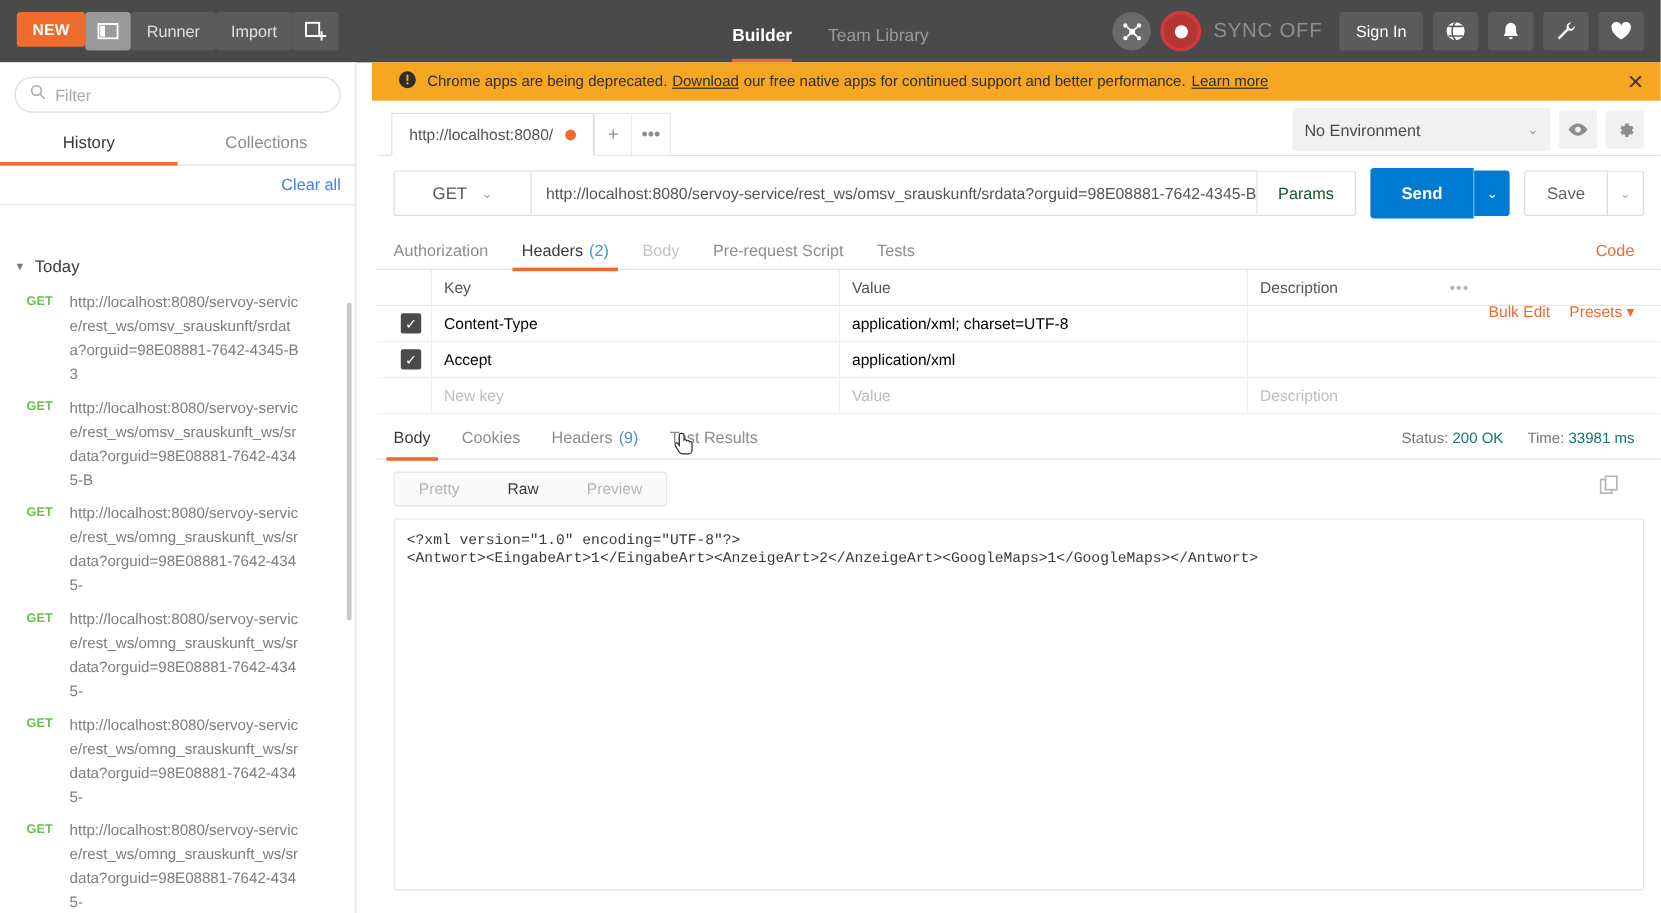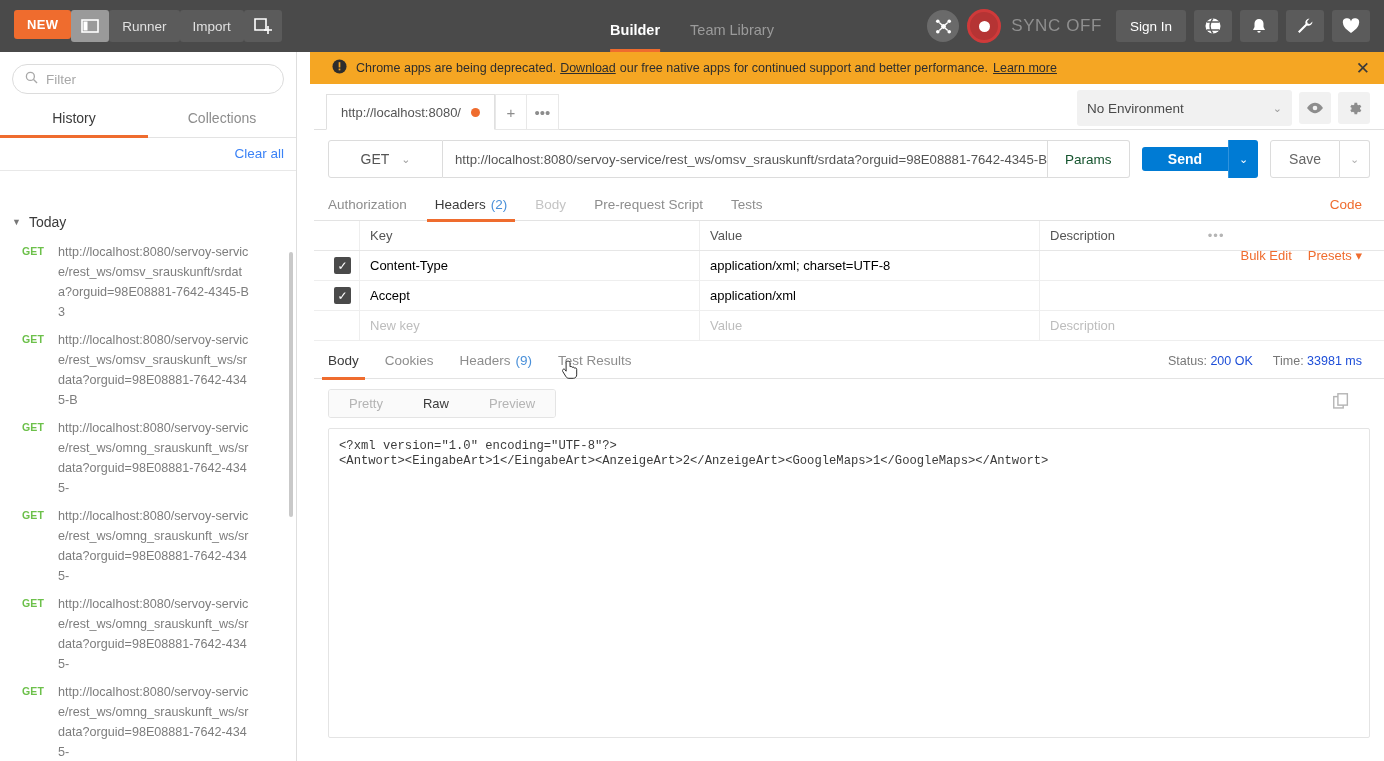--- a/index.html
+++ b/index.html
@@ -170,21 +170,21 @@
     flex: 1; height: 38px; border: 1px solid #dcdcdc; border-left: none;
     display: flex; align-items: center; padding: 0 12px; font-size: 13.2px; color: #555;
     overflow: hidden; white-space: nowrap;
   }
   .params-box {
     width: 82px; height: 38px; border: 1px solid #dcdcdc; border-left: none;
     border-radius: 0 3px 3px 0; display: flex; align-items: center;
     justify-content: center; font-size: 13.5px; color: #14532d; background: #fff;
   }
   .send-btn {
-    margin-left: 12px; height: 24px; background: #007bd4; color: #fff;
+    margin-left: 12px; height: 42px; background: #007bd4; color: #fff;
     font-weight: bold; font-size: 14px; display: flex; align-items: center;
     padding: 0 26px; border-radius: 3px 0 0 3px;
   }
   .send-caret {
     height: 38px; width: 30px; background: #007bd4; color: #fff;
     display: flex; align-items: center; justify-content: center;
     border-radius: 0 3px 3px 0; border-left: 1px solid #2f93dd; font-size: 11px;
   }
   .save-btn {
     margin-left: 12px; height: 38px; border: 1px solid #dcdcdc; color: #666;
@@ -250,21 +250,21 @@
   }
   .resp-tab.active { color: #3a3a3a; }
   .resp-tab.active::after {
     content: ""; position: absolute; left: -6px; right: -6px; bottom: -1px;
     height: 3px; background: #ef6c2e;
   }
   .resp-meta {
     margin-left: auto; margin-right: 22px; display: flex; gap: 20px;
     font-size: 12.5px; color: #777;
   }
-  .resp-meta b { color: #1d4ed8; font-weight: normal; }
+  .resp-meta b { color: #0f766e; font-weight: normal; }
   .fmt-row { display: flex; align-items: center; padding: 10px 14px; }
   .fmt-group {
     display: flex; border: 1px solid #e4e4e4; border-radius: 3px; overflow: hidden;
   }
   .fmt {
     padding: 6px 20px; font-size: 13px; color: #b4b4b4; background: #fafafa;
   }
   .fmt.active { color: #3a3a3a; background: #fafafa; }
   .copy-icon { margin-left: auto; margin-right: 20px; }
   .body-box {

